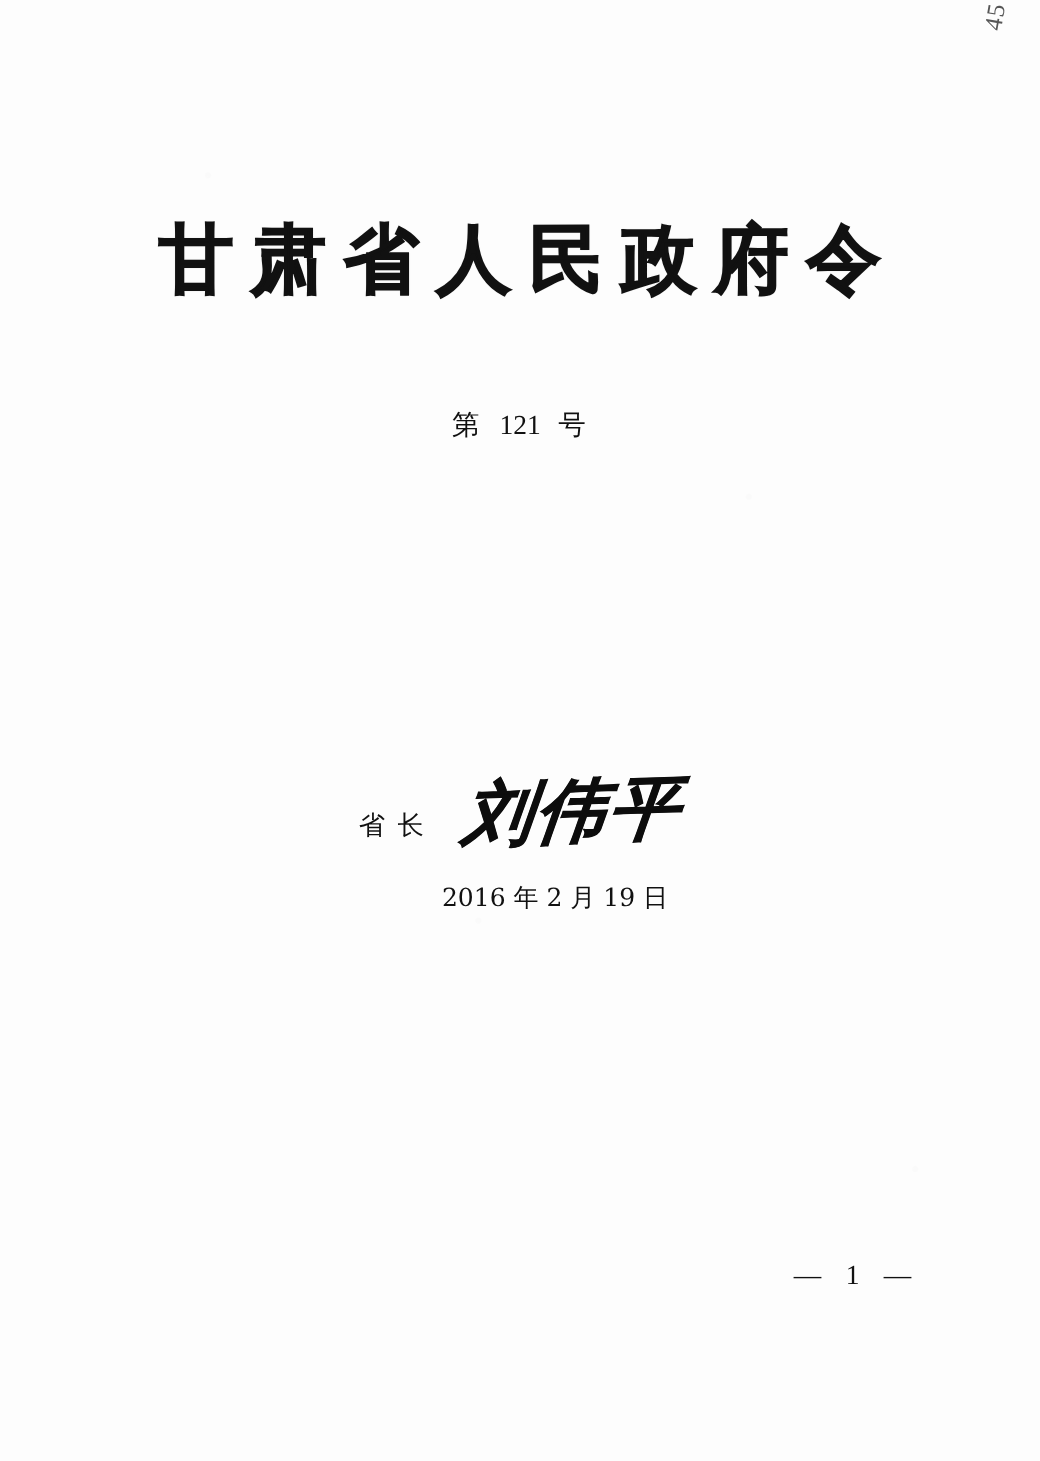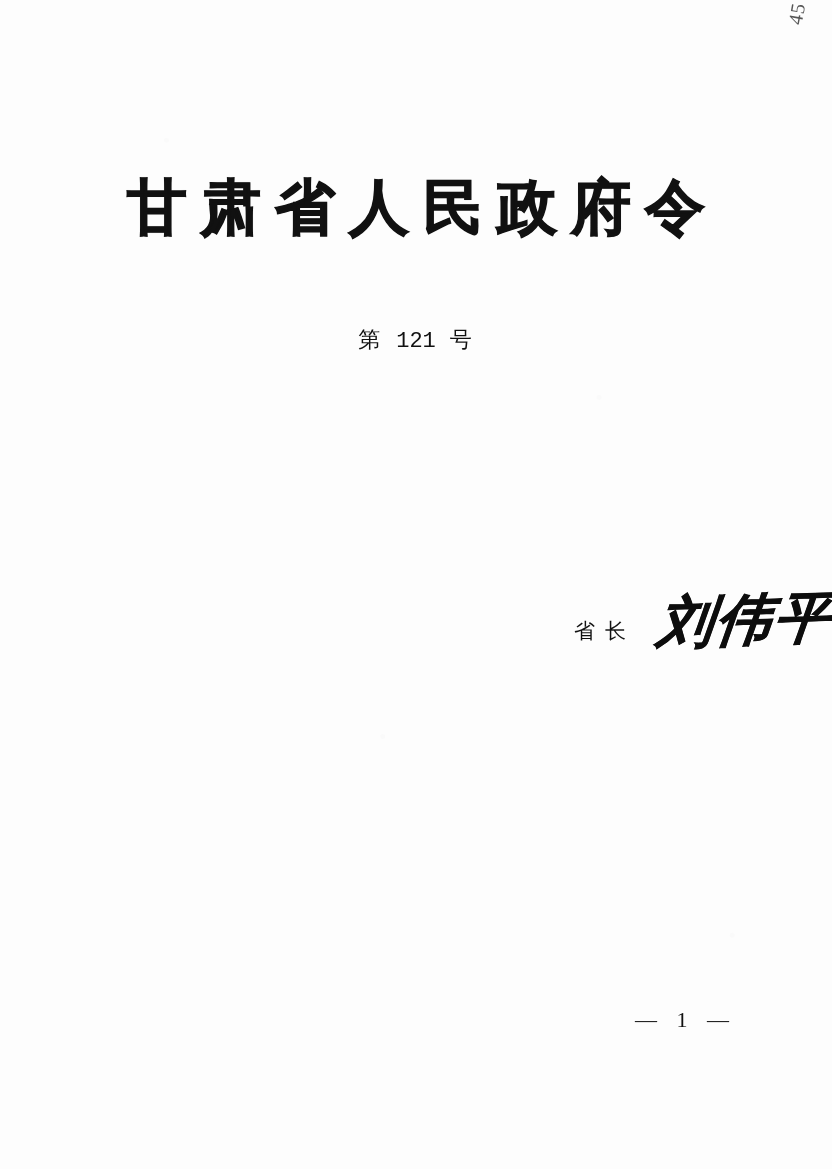--- a/index.html
+++ b/index.html
@@ -61,21 +61,21 @@
     position: absolute;
     top: 325px;
     left: 0;
     right: 0;
     text-align: center;
     font-size: 22px;
     letter-spacing: 2px;
     color: #111;
   }
   .decree-number .num {
-    font-family: Liberation Mono, monospace;
+    font-family: Liberation Serif, serif;
     margin: 0 14px;
     text-align: right;
   }
 
   .body-text {
     position: absolute;
     top: 404px;
     left: 118px;
     width: 600px;
     font-size: 20.5px;
@@ -88,25 +88,25 @@
     margin: 0;
     text-indent: 42px;
   }
   .lat {
     font-family: "Liberation Serif", serif;
     letter-spacing: 0;
   }
 
   .signature-row {
     position: absolute;
-    top: 583px;
+    top: 612px;
     left: 0;
     right: 0;
     display: flex;
-    justify-content: flex-end;
+    justify-content: center;
     align-items: flex-end;
   }
   .sig-label {
     font-size: 21px;
     letter-spacing: 10px;
     color: #111;
     padding-bottom: 14px;
     margin-right: 22px;
   }
   .sig-name {
@@ -153,16 +153,17 @@
   <div class="decree-number">
     <span>第</span><span class="num lat">121</span><span>号</span>
   </div>
 
 
   <div class="signature-row">
     <span class="sig-label">省长</span>
     <span class="sig-name">刘伟平</span>
   </div>
 
+  <div class="sign-date">2016 年 2 月 19 日</div>
 
   <div class="page-number">— 1 —</div>
 
 </div>
 
 </body></html>

